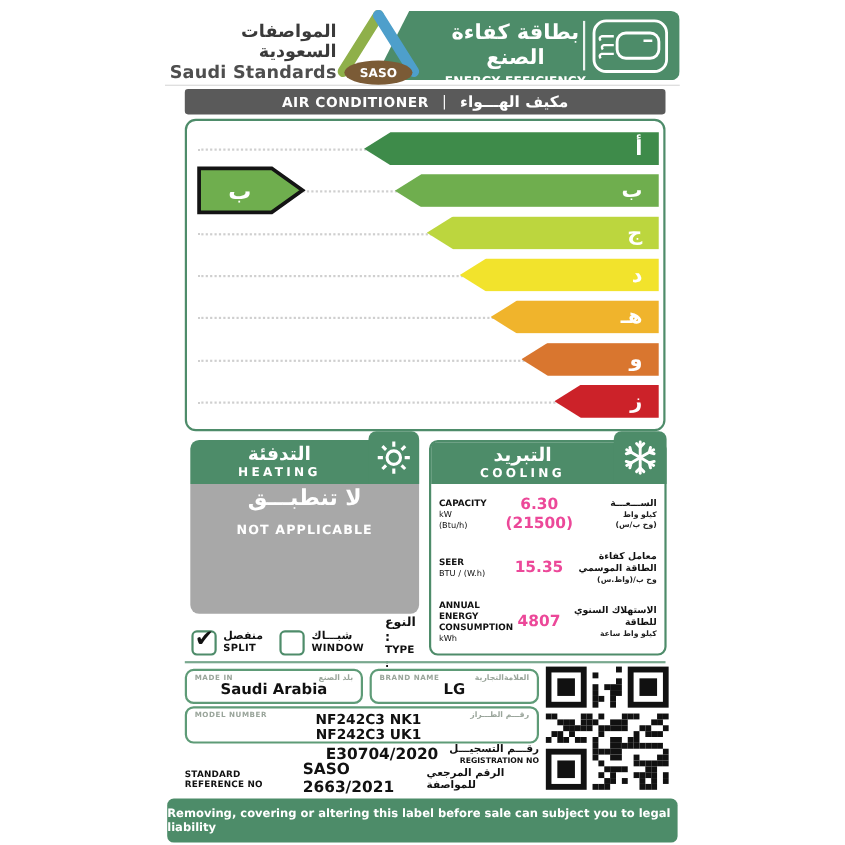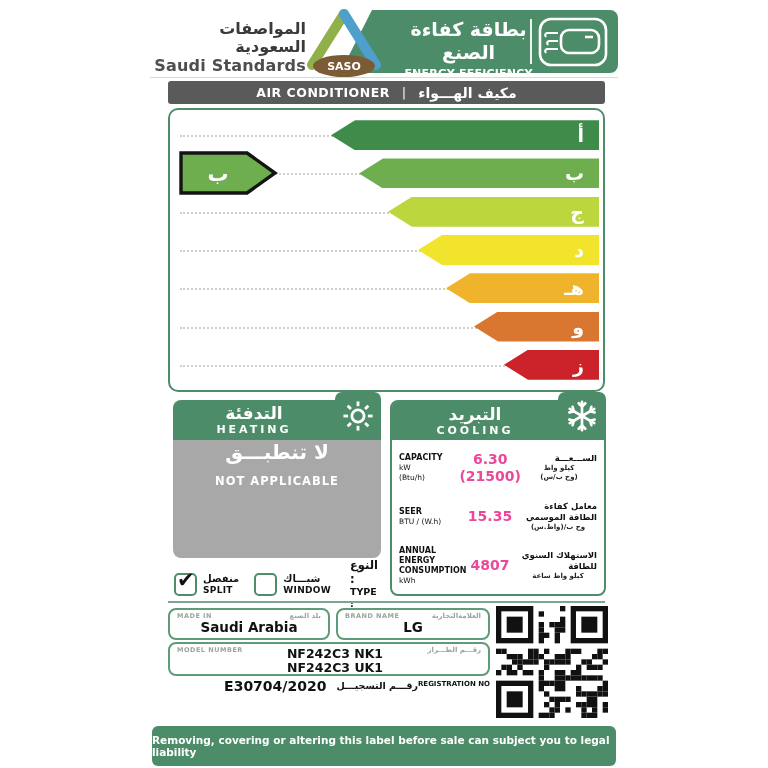--- a/index.html
+++ b/index.html
@@ -57,21 +57,21 @@
   .cooling{position:absolute;left:240px;top:392px;width:216px;height:196px;background:#fff;border:2px solid #4E8C6A;border-radius:8px;}
   .cooling .panel-header{border-radius:5px 0 0 0;height:38px;}
   .cooling-rows{position:absolute;left:0;right:0;top:38px;bottom:0;display:flex;flex-direction:column;padding:3px 7px 4px 7px;}
   .c-row{flex:1;display:flex;align-items:center;}
   .c-en{width:62px;line-height:1.25;}
   .c-en .l1{font-size:8px;font-weight:bold;color:#111;}
   .c-en .l2{font-size:7.5px;font-weight:normal;color:#111;}
   .c-val{flex:1;text-align:center;font-size:14px;font-weight:bold;color:#ec4899;line-height:1.15;}
   .c-ar{width:78px;text-align:right;line-height:1.3;direction:rtl;}
   .c-ar .l1{font-size:8.5px;font-weight:bold;color:#111;}
-  .c-ar .l2{font-size:7px;color:#222;font-weight:bold;text-align:center;}
+  .c-ar .l2{font-size:7px;color:#222;font-weight:bold;}
 
   
   .type-row{position:absolute;left:24px;top:561px;width:208px;height:30px;display:flex;align-items:center;gap:15px;}
   .opt{display:flex;align-items:center;gap:6px;}
   .checkbox{width:23px;height:23px;border:2.5px solid #4E8C6A;border-radius:5px;background:#fff;position:relative;}
   .checkbox .check{position:absolute;left:1px;top:-7px;font-size:21px;color:#111;font-weight:bold;}
   .opt-labels{display:flex;flex-direction:column;line-height:1.15;}
   .opt-labels .ar{font-size:10px;font-weight:bold;color:#111;}
   .opt-labels .en{font-size:9px;font-weight:bold;color:#111;letter-spacing:.3px;}
   .type-label{display:flex;flex-direction:column;line-height:1.2;margin-left:4px;}
@@ -82,21 +82,21 @@
 
   
   .ibox{position:absolute;border:2px solid #5E9B77;border-radius:8px;background:#fff;}
   .ibox .lab-en{position:absolute;left:7px;top:2px;font-size:6.5px;font-weight:bold;color:#9AA59B;letter-spacing:.5px;}
   .ibox .lab-ar{position:absolute;right:7px;top:2px;font-size:7px;font-weight:bold;color:#9AA59B;}
   .ibox .val{position:absolute;left:0;right:0;top:9px;text-align:center;font-size:13.5px;font-weight:bold;color:#111;}
   .ibox .val2{position:absolute;left:0;right:0;top:3px;text-align:center;font-size:12.5px;font-weight:bold;color:#111;line-height:1.15;padding-left:12px;}
 
   .reg-row{position:absolute;left:18px;top:666px;width:322px;height:24px;display:flex;align-items:center;justify-content:flex-end;gap:10px;}
   .reg-row .val{font-size:14px;font-weight:bold;color:#111;}
-  .reg-labels{display:flex;flex-direction:row;text-align:right;line-height:1.2;}
+  .reg-labels{display:flex;flex-direction:column;text-align:right;line-height:1.2;}
   .reg-labels .ar{font-size:9.5px;font-weight:bold;color:#111;}
   .reg-labels .en{font-size:7px;font-weight:bold;color:#111;}
   .std-row{position:absolute;left:18px;top:691px;width:322px;height:18px;display:flex;align-items:center;justify-content:space-between;}
   .std-row .en{font-size:8px;font-weight:bold;color:#111;letter-spacing:.2px;}
   .std-row .val{font-size:14px;font-weight:bold;color:#111;}
   .std-row .ar{font-size:9.5px;font-weight:bold;color:#111;}
 
   .qr{position:absolute;left:346px;top:597px;width:112px;height:114px;}
 
   
@@ -361,20 +361,25 @@
     </div>
 
     <div class="reg-row">
       <span class="val">E30704/2020</span>
       <div class="reg-labels">
         <span class="ar">رقـــم التسجيـــل</span>
         <span class="en">REGISTRATION NO</span>
       </div>
     </div>
 
+    <div class="std-row">
+      <span class="en">STANDARD REFERENCE NO</span>
+      <span class="val">SASO 2663/2021</span>
+      <span class="ar">الرقم المرجعي للمواصفة</span>
+    </div>
 
     <div class="qr">
       <svg id="qrsvg" width="112" height="114" viewBox="0 0 105 105">
           <rect x="0" y="0" width="105" height="105" fill="#fff"></rect>
           <rect x="60" y="0" width="5" height="5" fill="#111"></rect>
           <rect x="40" y="5" width="5" height="5" fill="#111"></rect>
           <rect x="60" y="10" width="5" height="5" fill="#111"></rect>
           <rect x="40" y="15" width="5" height="5" fill="#111"></rect>
           <rect x="50" y="15" width="5" height="5" fill="#111"></rect>
           <rect x="55" y="15" width="5" height="5" fill="#111"></rect>

